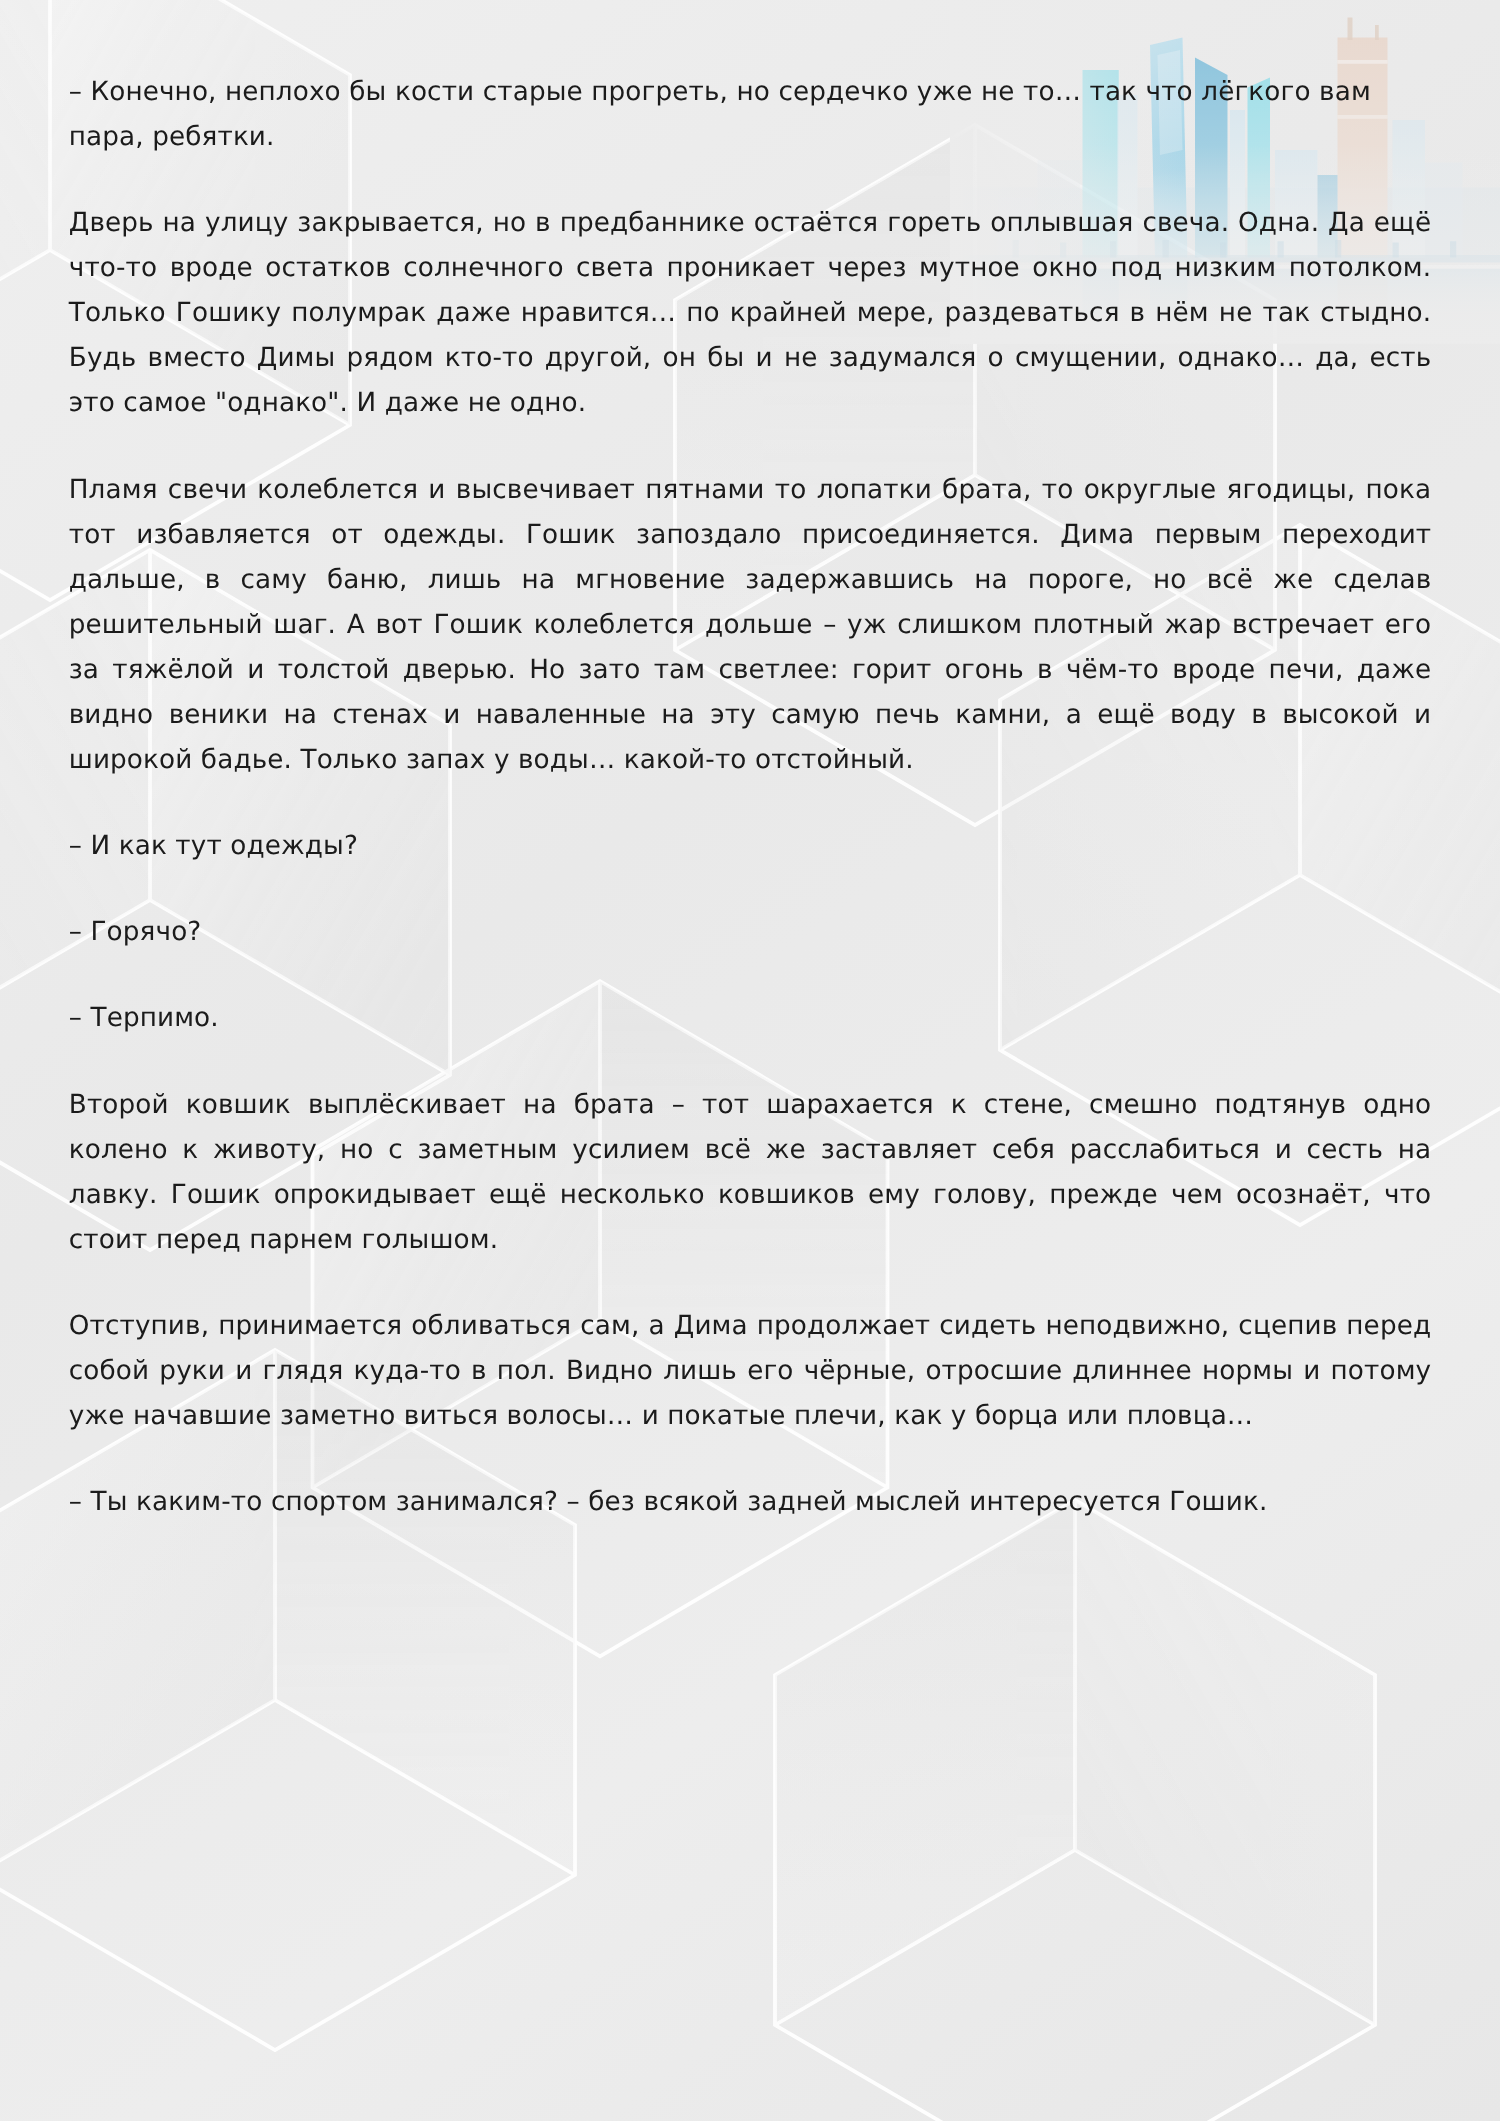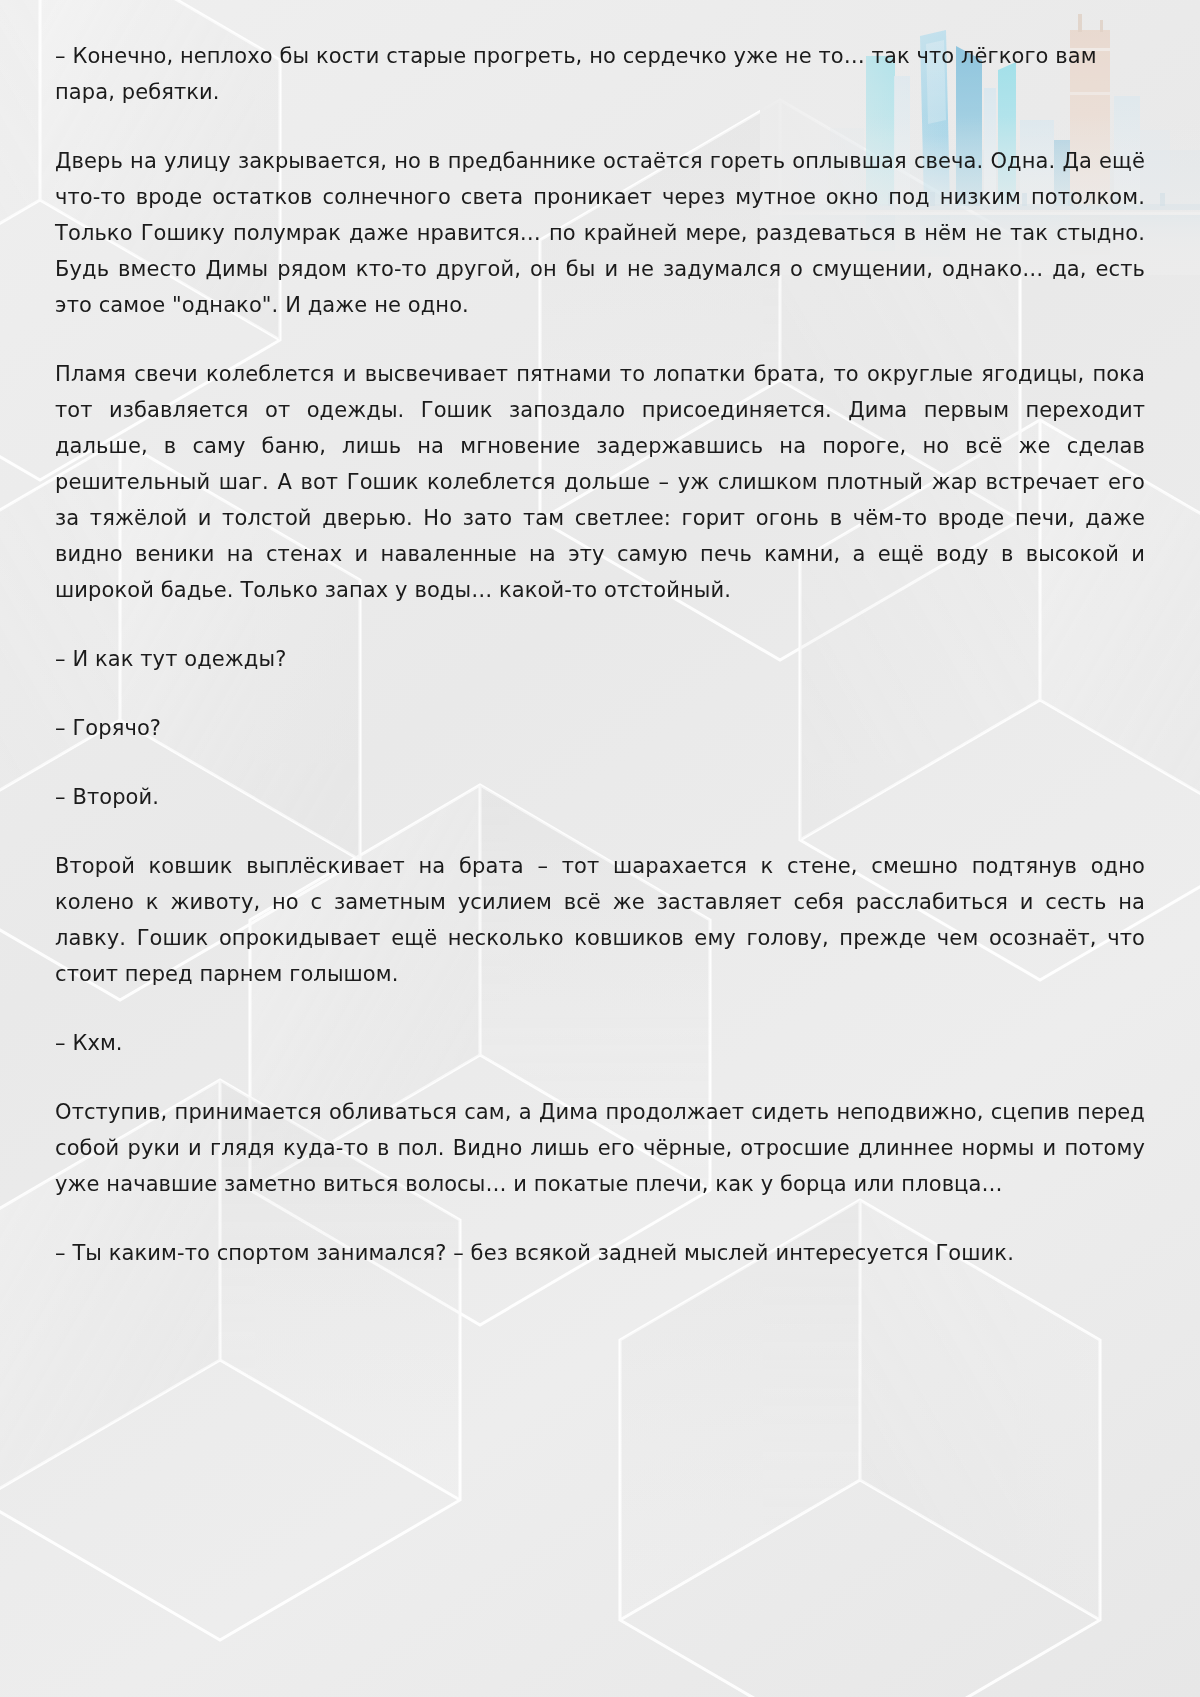--- a/index.html
+++ b/index.html
@@ -50,21 +50,21 @@
     height: 275px;
     background:
       linear-gradient(to bottom, rgba(236,236,236,0) 42%, rgba(236,236,236,0.55) 72%, rgba(236,236,236,0.96) 100%),
       linear-gradient(to left, rgba(236,236,236,0) 55%, rgba(236,236,236,0.75) 92%, rgba(236,236,236,0.98) 100%);
   }
 
   
   #page {
     position: relative;
     z-index: 2;
-    padding: 38px 55px 0 55px;
+    padding: 55px 55px 0 55px;
     box-sizing: border-box;
     width: 1200px;
   }
   .para {
     margin: 0 0 33px 0;
     font-size: 21px;
     line-height: 36px;
     color: #1b1b1b;
     text-align: justify;
     text-justify: inter-word;
@@ -227,18 +227,17 @@
   </svg>
   <div id="bg-city-fade"></div>
 </div>
 
 <main id="page">
   <p class="para short">– Конечно, неплохо бы кости старые прогреть, но сердечко уже не то… так что лёгкого вам пара, ребятки.</p>
   <p class="para">Дверь на улицу закрывается, но в предбаннике остаётся гореть оплывшая свеча. Одна. Да ещё что-то вроде остатков солнечного света проникает через мутное окно под низким потолком. Только Гошику полумрак даже нравится… по крайней мере, раздеваться в нём не так стыдно. Будь вместо Димы рядом кто-то другой, он бы и не задумался о смущении, однако… да, есть это самое "однако". И даже не одно.</p>
   <p class="para">Пламя свечи колеблется и высвечивает пятнами то лопатки брата, то округлые ягодицы, пока тот избавляется от одежды. Гошик запоздало присоединяется. Дима первым переходит дальше, в саму баню, лишь на мгновение задержавшись на пороге, но всё же сделав решительный шаг. А вот Гошик колеблется дольше – уж слишком плотный жар встречает его за тяжёлой и толстой дверью. Но зато там светлее: горит огонь в чём-то вроде печи, даже видно веники на стенах и наваленные на эту самую печь камни, а ещё воду в высокой и широкой бадье. Только запах у воды… какой-то отстойный.</p>
   <p class="para short">– И как тут одежды?</p>
   <p class="para short">– Горячо?</p>
-  <p class="para short">– Второй.</p>
+  <p class="para short">– Терпимо.</p>
   <p class="para">Второй ковшик выплёскивает на брата – тот шарахается к стене, смешно подтянув одно колено к животу, но с заметным усилием всё же заставляет себя расслабиться и сесть на лавку. Гошик опрокидывает ещё несколько ковшиков ему голову, прежде чем осознаёт, что стоит перед парнем голышом.</p>
-  <p class="para short">– Кхм.</p>
   <p class="para">Отступив, принимается обливаться сам, а Дима продолжает сидеть неподвижно, сцепив перед собой руки и глядя куда-то в пол. Видно лишь его чёрные, отросшие длиннее нормы и потому уже начавшие заметно виться волосы… и покатые плечи, как у борца или пловца…</p>
   <p class="para short">– Ты каким-то спортом занимался? – без всякой задней мыслей интересуется Гошик.</p>
 </main>
 
 </body></html>

